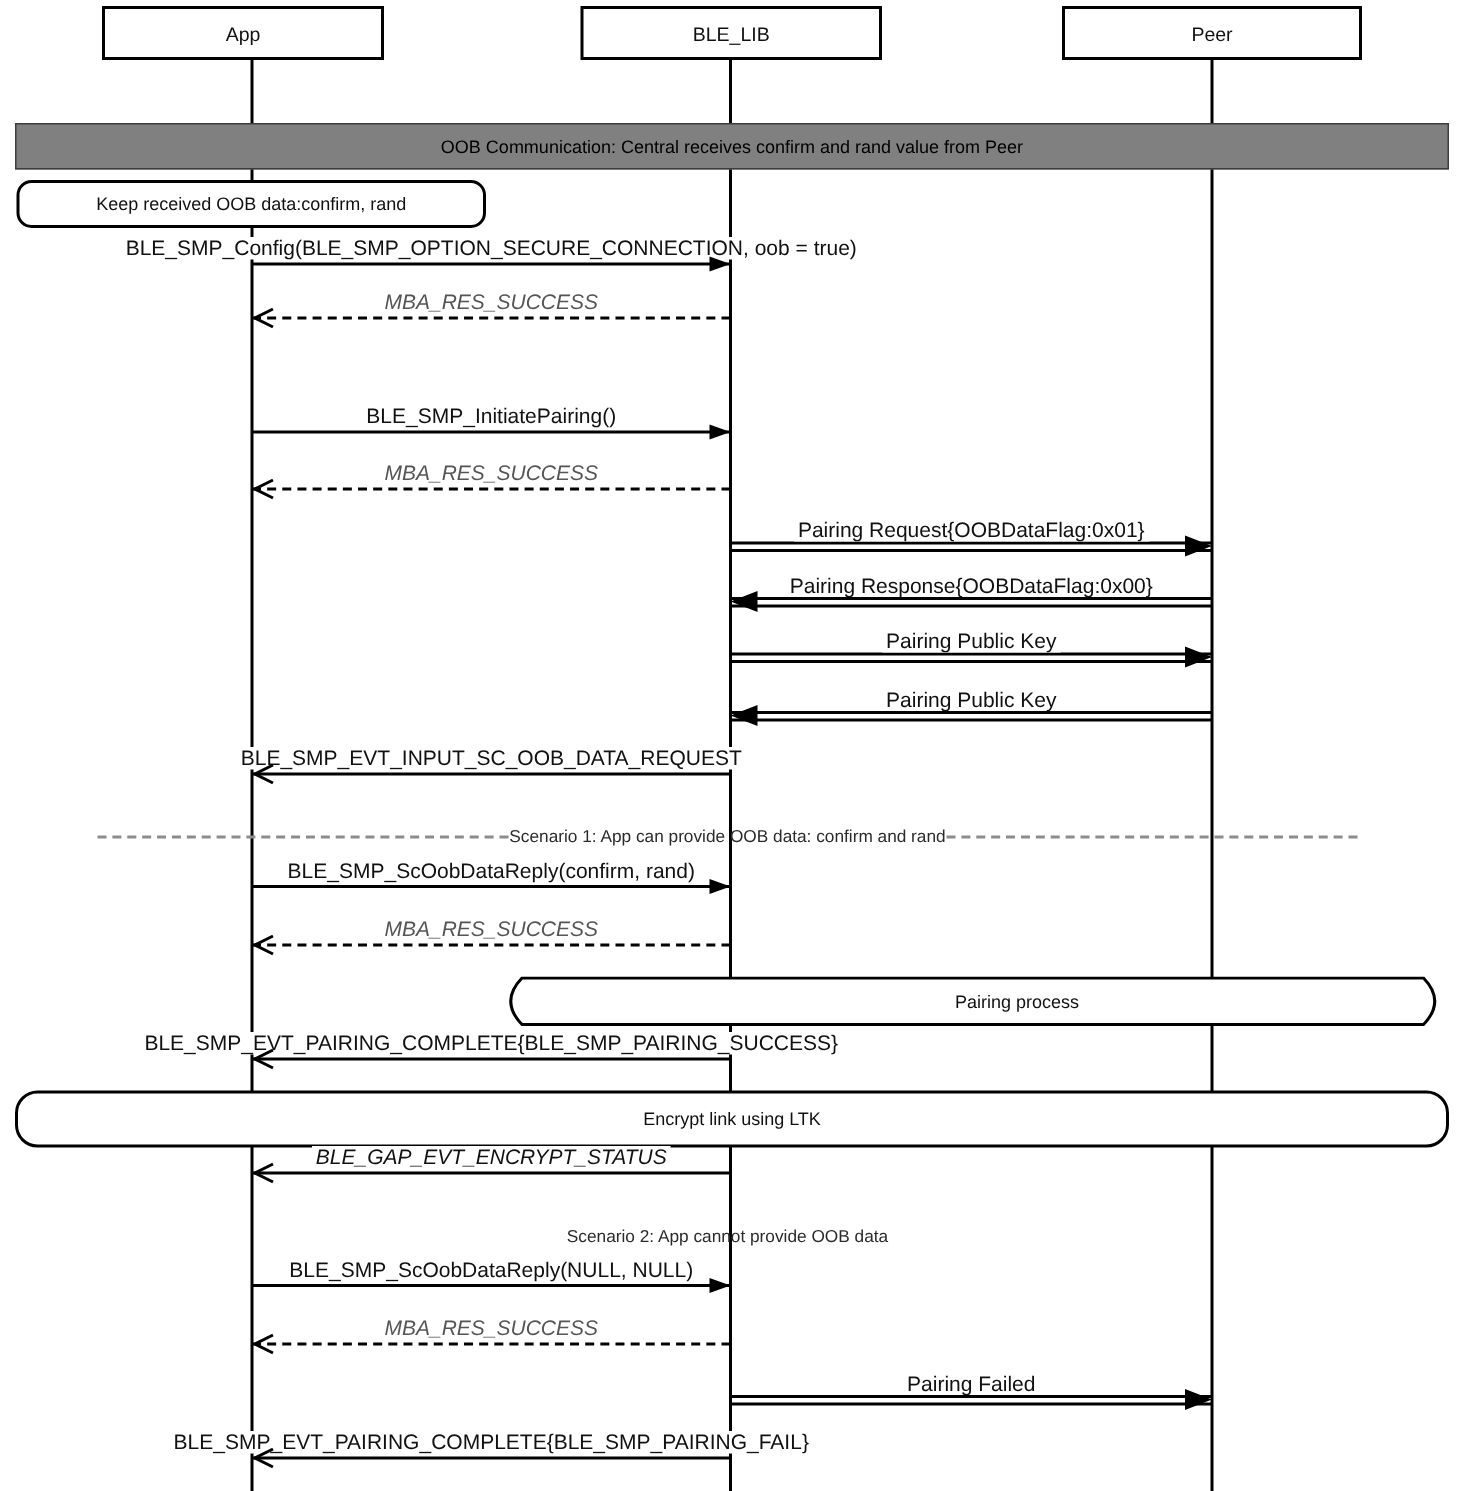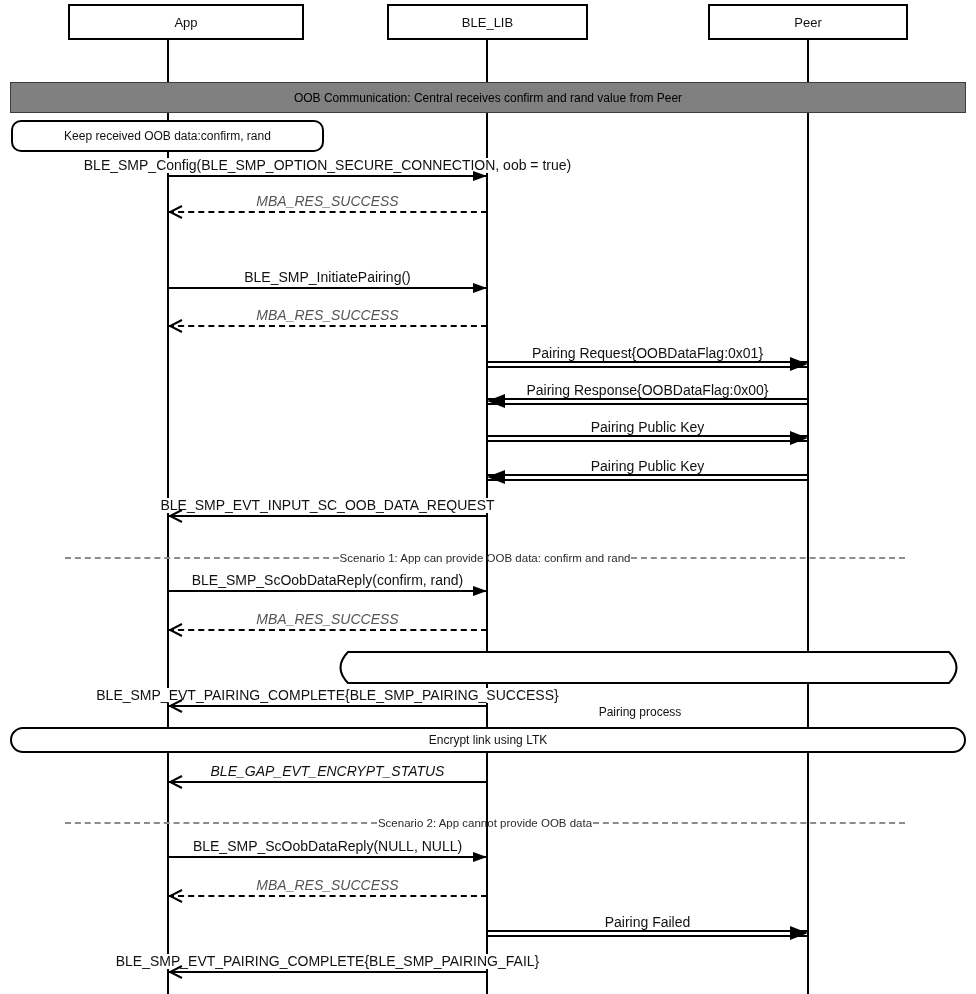--- a/index.html
+++ b/index.html
@@ -123,21 +123,21 @@
     z-index: 3;
   }
 </style>
 </head>
 <body>
 
 <div id="stage">
     <div class="lifeline" style="left: 167px; top: 40px; height: 954px;"></div>
     <div class="lifeline" style="left: 486px; top: 40px; height: 954px;"></div>
     <div class="lifeline" style="left: 807px; top: 40px; height: 954px;"></div>
-    <div class="participant-box" style="left: 68px; width: 236px;">
+    <div class="participant-box" style="left: 68px; width: 188px;">
       <div>App</div>
     </div>
     <div class="participant-box" style="left: 708px; width: 200px;">
       <div>Peer</div>
     </div>
     <div class="participant-box" style="left: 387px; width: 201px;">
       <div>BLE_LIB</div>
     </div>
     <div class="band" style="top: 82px; height: 31px;">
       <div>OOB Communication: Central receives confirm and rand value from Peer</div>
@@ -187,35 +187,35 @@
     <div class="shaft-single" style="left: 168px; width: 319px; top: 590px;"></div>
     <div class="head filled-right" style="top: 586px; left: 473px;"></div>
     <div class="msg-label italic" style="left: 327.5px; top: 612px;">MBA_RES_SUCCESS</div>
     <div class="shaft-dashed" style="left: 168px; width: 319px; top: 629px;"></div>
     <svg width="15" height="14" class="open-head" style="left: 168px; top: 623px;">
       <polyline points="14,1 2,7 14,13" fill="none" stroke="#000000" stroke-width="2"></polyline>
     </svg>
     <svg class="process-svg" width="633" height="33" style="left: 332px; top: 651px;">
       <path d="M 16 1 H 617 Q 632 16.5 617 32 H 16 Q 1 16.5 16 1 Z" fill="#ffffff" stroke="#000000" stroke-width="2"></path>
     </svg>
-    <div class="process-label" style="left: 640px; top: 667.5px; margin-top: 44px;">Pairing process</div>
+    <div class="process-label" style="left: 678px; top: 667.5px;">Pairing process</div>
     <div class="msg-label" style="left: 327.5px; top: 688px;">BLE_SMP_EVT_PAIRING_COMPLETE{BLE_SMP_PAIRING_SUCCESS}</div>
     <div class="shaft-single" style="left: 168px; width: 319px; top: 705px;"></div>
     <svg width="15" height="14" class="open-head" style="left: 168px; top: 699px;">
       <polyline points="14,1 2,7 14,13" fill="none" stroke="#000000" stroke-width="2"></polyline>
     </svg>
-    <div class="wide-box" style="top: 727px; height: 26px;">
+    <div class="wide-box" style="top: 727px; height: 38px;">
       <div>Encrypt link using LTK</div>
     </div>
     <div class="msg-label" style="left: 327.5px; top: 764px; font-style: italic;">BLE_GAP_EVT_ENCRYPT_STATUS</div>
     <div class="shaft-single" style="left: 168px; width: 319px; top: 781px;"></div>
     <svg width="15" height="14" class="open-head" style="left: 168px; top: 775px;">
       <polyline points="14,1 2,7 14,13" fill="none" stroke="#000000" stroke-width="2"></polyline>
     </svg>
-    <div class="divider" style="top: 817px;">
+    <div class="divider" style="top: 817px; flex-direction: column;">
       <div class="dash"></div>
       <div class="divider-label">Scenario 2: App cannot provide OOB data</div>
       <div class="dash"></div>
     </div>
     <div class="msg-label" style="left: 327.5px; top: 839px;">BLE_SMP_ScOobDataReply(NULL, NULL)</div>
     <div class="shaft-single" style="left: 168px; width: 319px; top: 856px;"></div>
     <div class="head filled-right" style="top: 852px; left: 473px;"></div>
     <div class="msg-label italic" style="left: 327.5px; top: 878px;">MBA_RES_SUCCESS</div>
     <div class="shaft-dashed" style="left: 168px; width: 319px; top: 895px;"></div>
     <svg width="15" height="14" class="open-head" style="left: 168px; top: 889px;">

